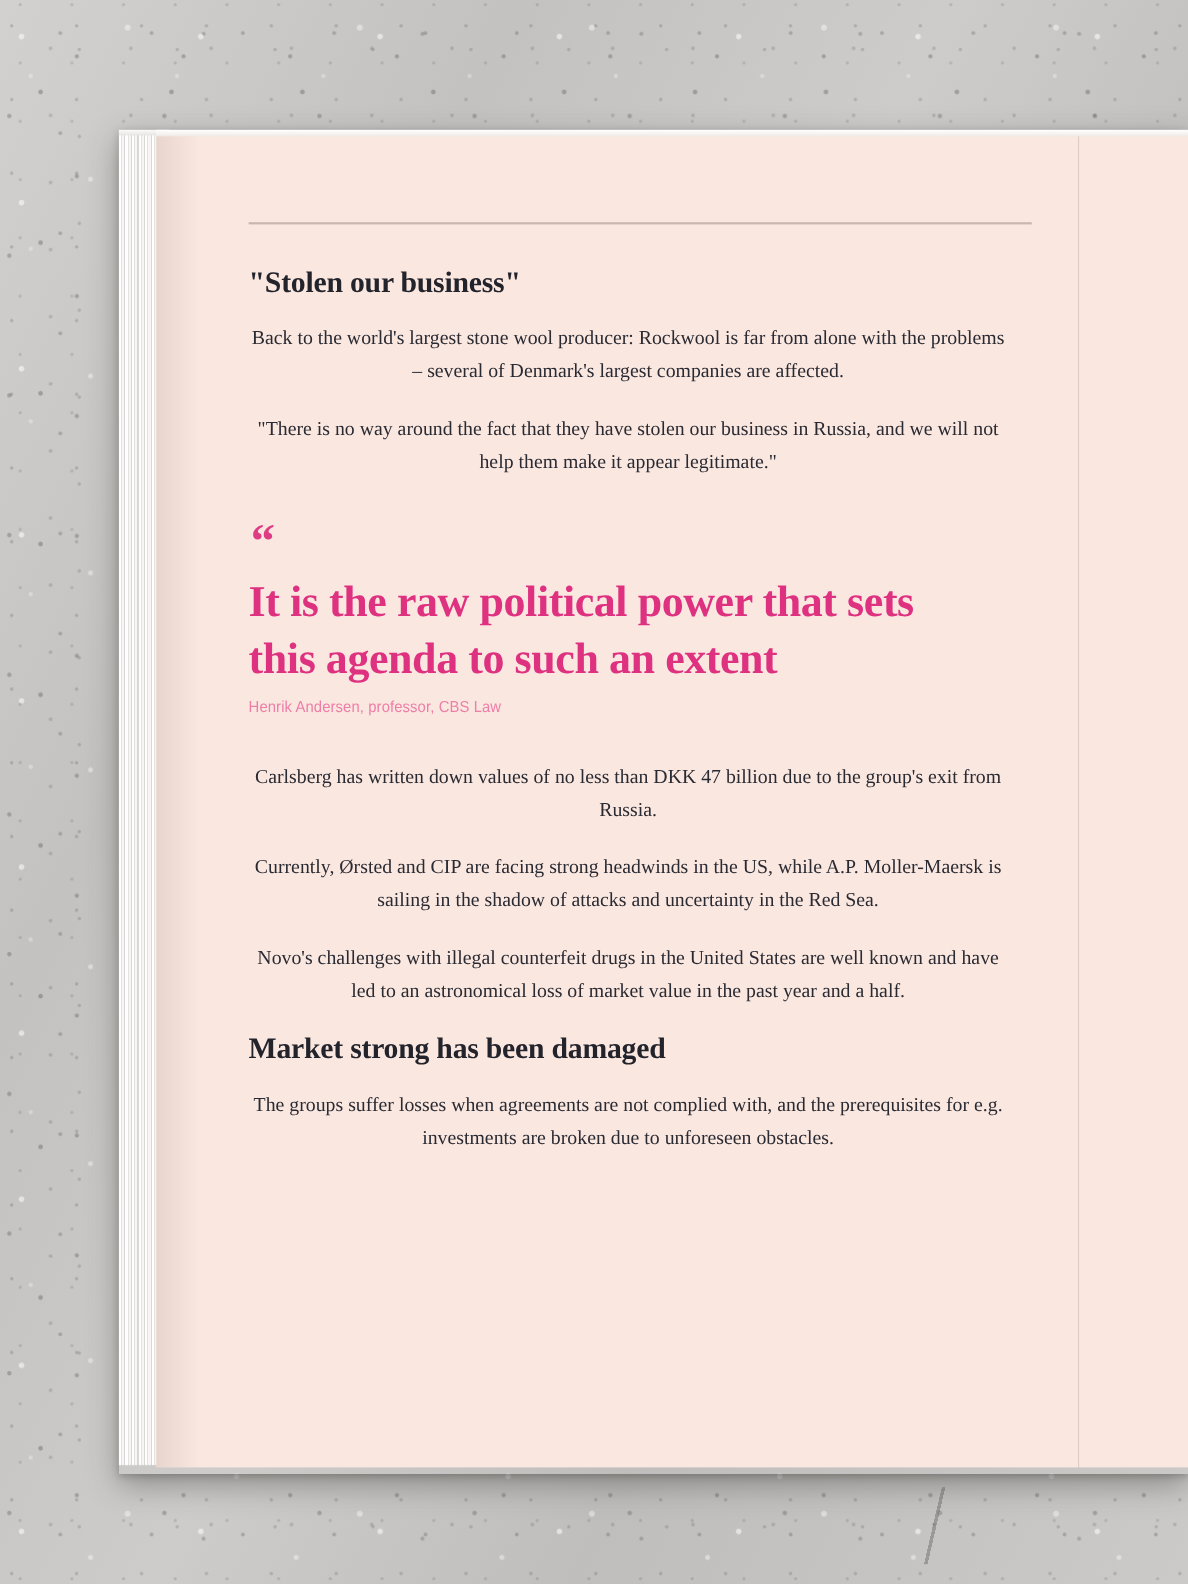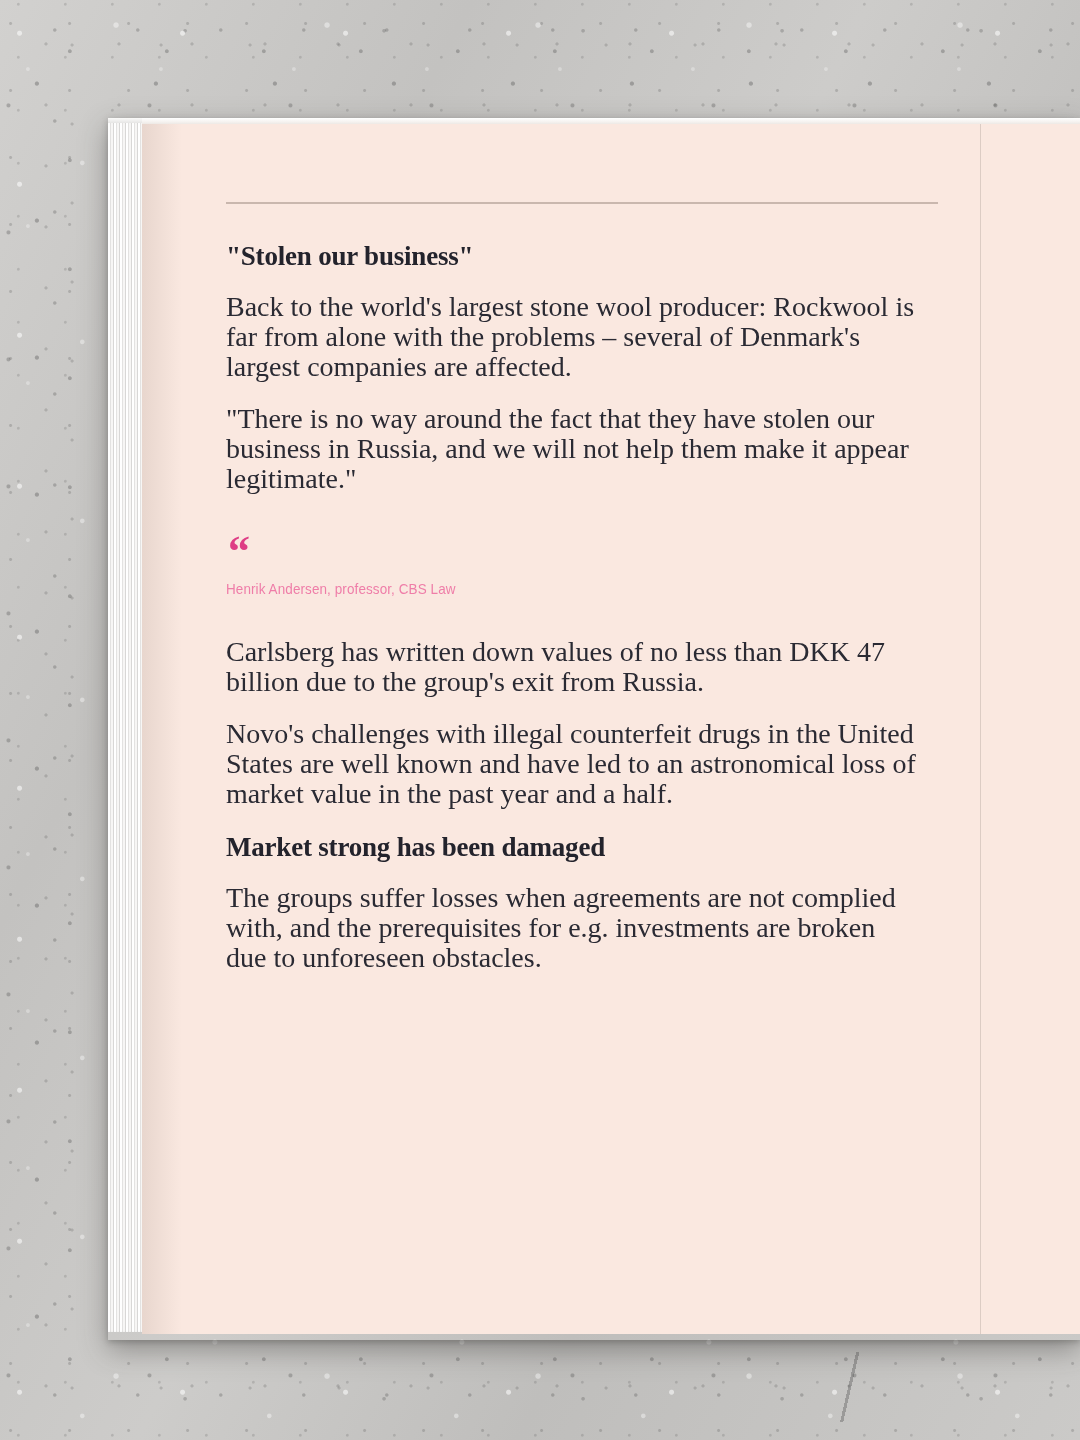--- a/index.html
+++ b/index.html
@@ -156,24 +156,25 @@
     font-family: "Liberation Serif", serif;
     font-size: 27px;
     font-weight: bold;
     color: #23232c;
     letter-spacing: -0.2px;
     margin: 0 0 20px 0;
     line-height: 1.2;
   }
   p.body-text {
     font-family: "Liberation Serif", serif;
-    font-size: 28px;
+    font-size: 18px;
     line-height: 30px;
     color: #2a2a33;
     margin: 0 0 22px 0;
+    text-align: center;
   }
   p.body-text:last-child { margin-bottom: 0; }
 
   
   #pullquote {
     margin: 46px 0 40px 0;
   }
   #quote-mark {
     font-family: "Liberation Serif", serif;
     font-size: 44px;
@@ -224,24 +225,26 @@
 
       <div class="rule"></div>
 
       <h2 class="section-heading">"Stolen our business"</h2>
 
       <p class="body-text">Back to the world's largest stone wool producer: Rockwool is far from alone with the problems – several of Denmark's largest companies are affected.</p>
       <p class="body-text">"There is no way around the fact that they have stolen our business in Russia, and we will not help them make it appear legitimate."</p>
 
       <div id="pullquote">
         <div id="quote-mark">“</div>
+        <div id="quote-text">It is the raw political power that sets this agenda to such an extent</div>
         <div id="quote-attribution">Henrik Andersen, professor, CBS Law</div>
       </div>
 
       <p class="body-text">Carlsberg has written down values of no less than DKK 47 billion due to the group's exit from Russia.</p>
+      <p class="body-text">Currently, Ørsted and CIP are facing strong headwinds in the US, while A.P. Moller-Maersk is sailing in the shadow of attacks and uncertainty in the Red Sea.</p>
       <p class="body-text">Novo's challenges with illegal counterfeit drugs in the United States are well known and have led to an astronomical loss of market value in the past year and a half.</p>
 
       <h2 class="section-heading">Market strong has been damaged</h2>
 
       <p class="body-text">The groups suffer losses when agreements are not complied with, and the prerequisites for e.g. investments are broken due to unforeseen obstacles.</p>
 
     </div>
   </div>
 </div>
 

